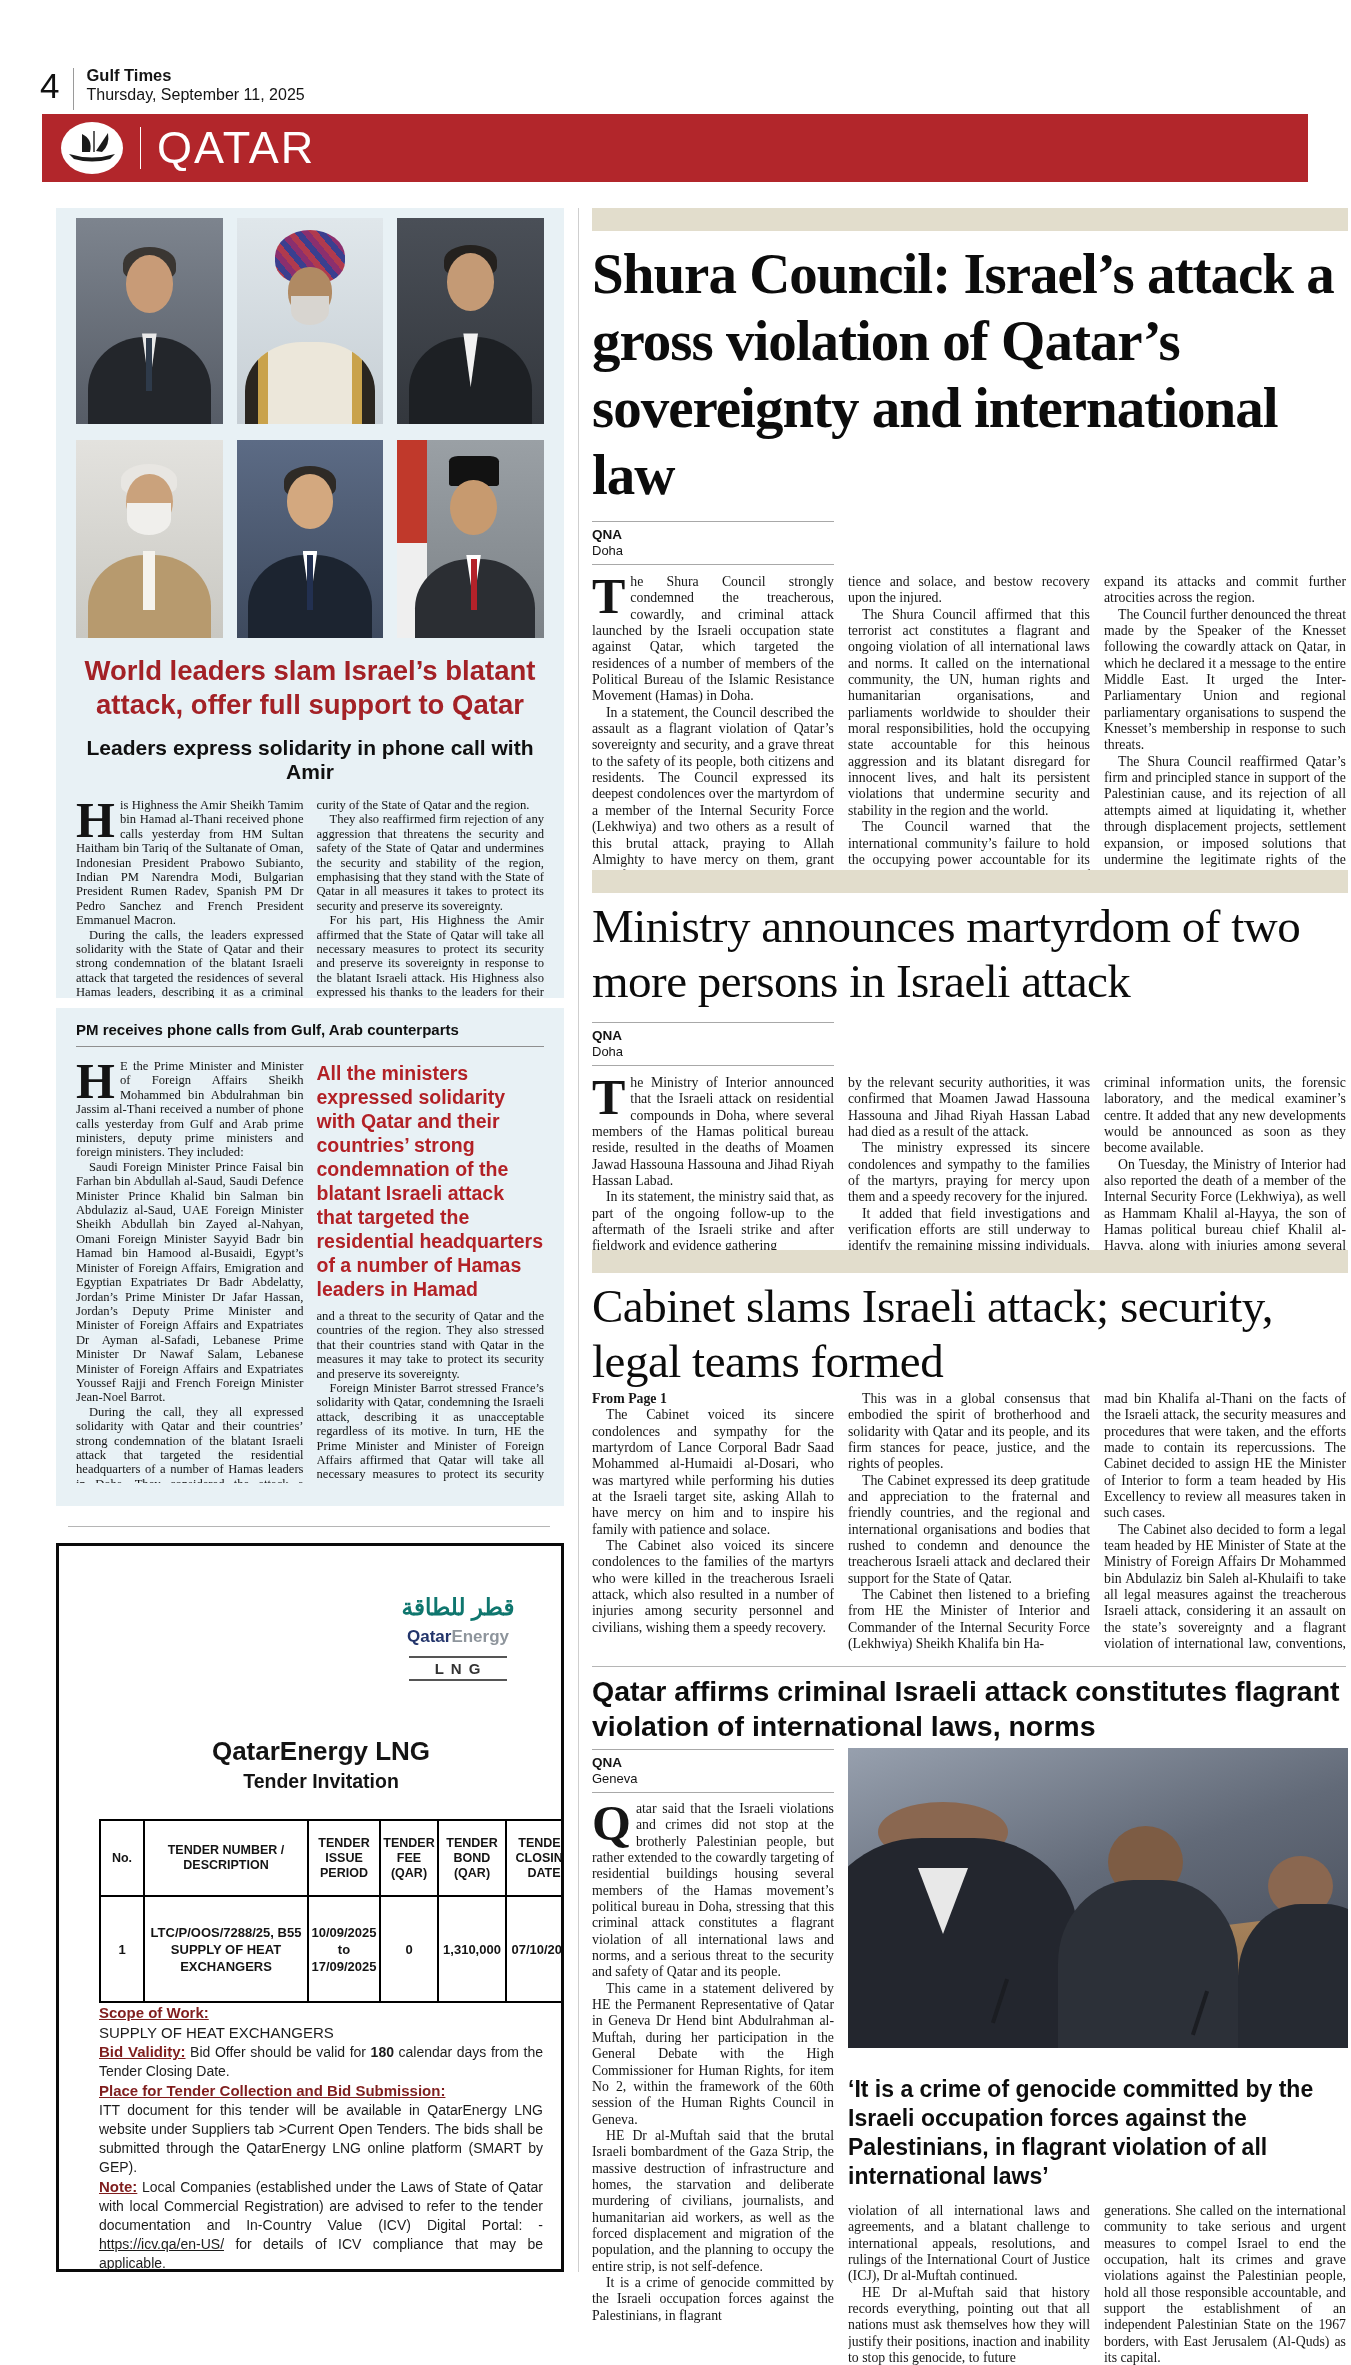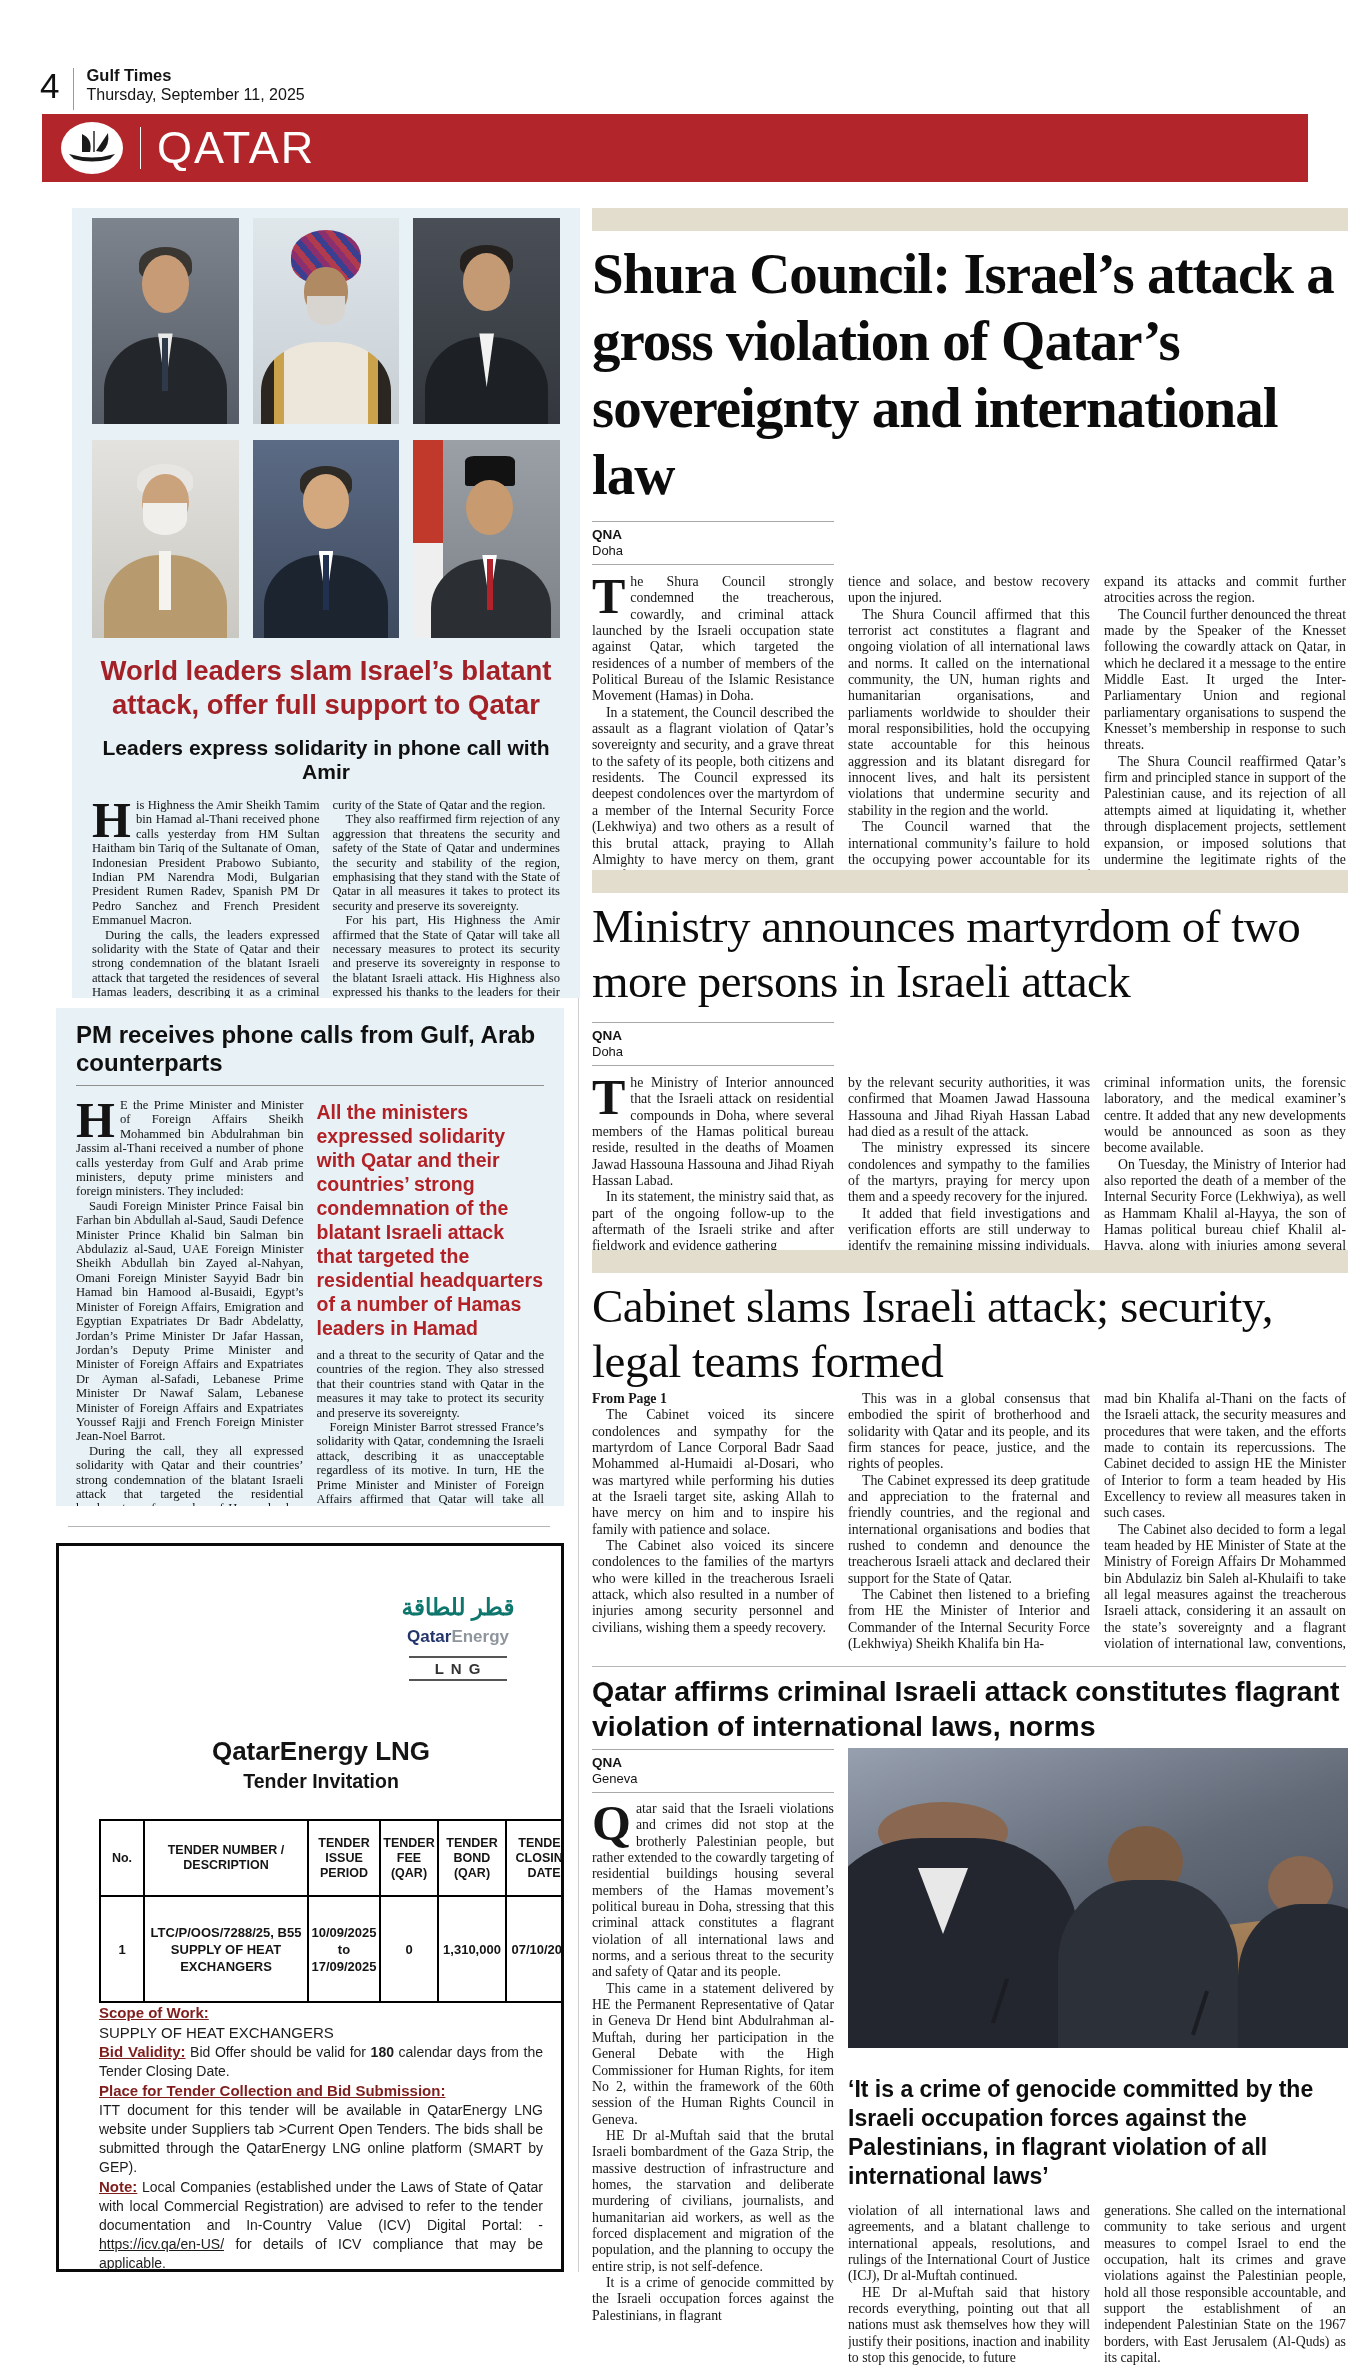--- a/index.html
+++ b/index.html
@@ -13,37 +13,37 @@
   .mast-date{font-size:16px;line-height:20px;}
   
   .banner{position:absolute;left:42px;top:114px;width:1266px;height:68px;
           background:#b2262b;display:flex;align-items:center;}
   .dhow{width:64px;height:54px;margin-left:18px;flex:0 0 auto;}
   .bsep{width:1px;height:42px;background:#ffffff;margin:0 16px 0 16px;}
   .bname{color:#ffffff;font-size:45px;font-weight:400;letter-spacing:2px;line-height:1;margin-top:-2px;}
   .vrule{position:absolute;left:578px;top:208px;height:2064px;border-left:1px solid #cfcfcf;}
   
   .box{position:absolute;left:56px;width:508px;background:#e8f1f5;box-sizing:border-box;overflow:hidden;}
-  .box1{top:208px;height:790px;margin-left:16px;}
+  .box1{top:208px;height:790px;}
   .box2{top:1008px;height:498px;}
   .pgrid{margin:10px 20px 0;display:grid;grid-template-columns:repeat(3,1fr);
          grid-template-rows:206px 198px;gap:16px 14px;}
   .portrait{position:relative;overflow:hidden;}
   .p-el{position:absolute;}
   .red-head{margin:16px 16px 0;font-size:27.5px;font-weight:700;line-height:34px;
             text-align:center;color:#a32126;}
   .sub-head{margin:14px 10px 0;font-size:21px;font-weight:700;text-align:center;color:#101010;}
   .cols2{margin:14px 20px 0;display:flex;gap:13px;}
   .cols2 .col{flex:1 1 0;overflow:hidden;}
   .smalltext p{margin:0;font-family:"Liberation Serif",serif;font-size:12.6px;
                line-height:14.4px;text-align:justify;}
   .smalltext p.ind{text-indent:13px;}
   .box1 .cols2{height:212px;}
   .box2 .cols2{height:424px;margin-top:12px;}
-  .pm-head{margin:0 20px;padding:13px 0 8px;font-size:24px;font-weight:700;
+  .pm-head{margin:0 20px;padding:13px 0 8px;font-size:15px;font-weight:700;
            border-bottom:1px solid #8f8f8f;color:#101010;}
   .pm-quote{font-size:19.5px;line-height:24px;font-weight:700;color:#b22126;margin:2px 0 8px;}
   .dc{float:left;font-family:"Liberation Serif",serif;font-weight:700;
       font-size:50px;line-height:40px;padding:2px 5px 0 0;}
   .hr-left{position:absolute;left:68px;top:1526px;width:482px;border-top:1px solid #b5b5b5;}
   
   .ad{position:absolute;left:56px;top:1543px;width:508px;height:729px;background:#fff;
       border:3px solid #0a0a0a;box-sizing:border-box;padding:0 18px 0 40px;overflow:hidden;}
   .ad-logo{position:absolute;right:28px;top:48px;width:150px;text-align:center;}
   .ad-logo-ar{font-size:23px;font-weight:700;color:#0f766e;line-height:26px;}

